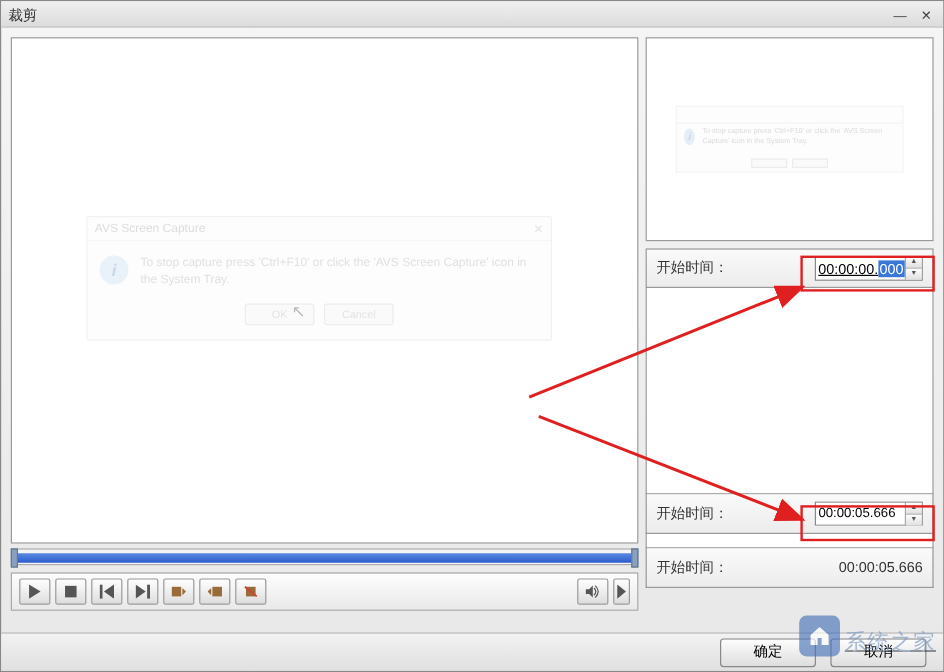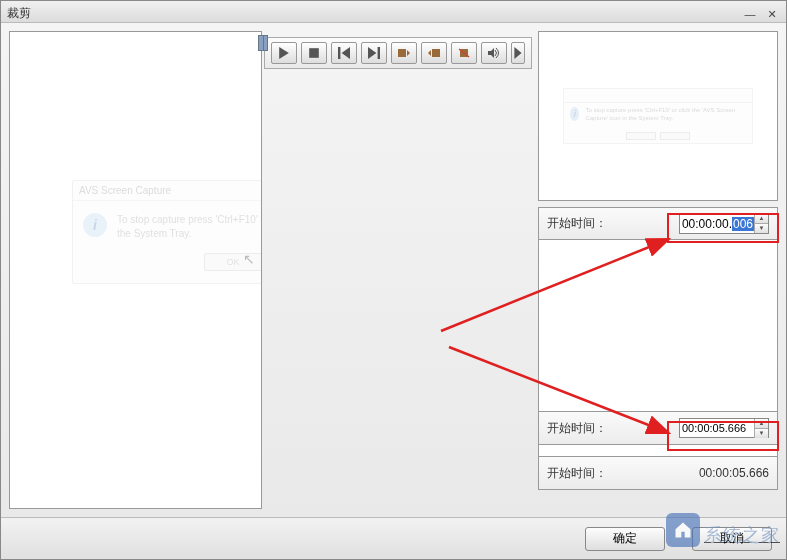--- a/index.html
+++ b/index.html
@@ -3,21 +3,21 @@
 <meta charset="utf-8">
 <style>
   * { box-sizing: border-box; margin: 0; padding: 0; }
   body { font-family: "Microsoft YaHei", Arial, sans-serif; font-size: 12px; background: #fff; }
   .window { width: 787px; height: 560px; border: 1px solid #888; background: linear-gradient(#f5f5f5,#e8e8e8); position: relative; overflow: hidden; }
   .titlebar { height: 22px; background: linear-gradient(#f0f0f0,#dcdcdc); border-bottom: 1px solid #bbb; display: flex; align-items: flex-end; padding: 0 6px; }
   .titlebar .title { font-size: 12px; color: #333; }
   .titlebar .win-ctrls { margin-left: auto; display: flex; gap: 6px; }
   .win-btn { width: 16px; height: 14px; font-size: 11px; color: #444; text-align: center; line-height: 12px; cursor: pointer; }
   .content { display: flex; height: calc(100% - 22px - 42px); padding: 8px; gap: 6px; }
-  .left-pane { flex: 1; display: flex; }
+  .left-pane { flex: 1; display: flex; flex-direction: column; }
   .video-area { flex: 1; border: 1px solid #999; background: #fff; position: relative; overflow: hidden; }
   .fake-dialog { position: absolute; left: 62px; top: 148px; width: 388px; border: 1px solid #e6e6e6; background: #fcfcfc; opacity: 0.55; border-radius: 2px; }
   .fake-dialog .fd-title { height: 20px; padding: 2px 6px; font-size: 10px; color: #c0c0c0; border-bottom: 1px solid #eee; display:flex; align-items:center; }
   .fake-dialog .fd-close { margin-left:auto; color:#ccc; font-size:10px; }
   .fake-dialog .fd-body { display: flex; padding: 12px 10px 6px 10px; gap: 10px; }
   .fd-icon { width: 24px; height: 24px; border-radius: 50%; background: #d8e6f5; color: #9ab8d6; display:flex;align-items:center;justify-content:center; font-weight:bold; font-style:italic; font-size:14px; }
   .fd-text { font-size: 10px; color: #c8c8c8; line-height: 1.4; flex:1; }
   .fd-btns { display: flex; justify-content: center; gap: 8px; padding: 6px 0 12px 0; position:relative; }
   .fd-btn { width: 58px; height: 18px; border: 1px solid #ddd; background: #f7f7f7; font-size: 9px; color: #ccc; border-radius:2px; display:flex;align-items:center;justify-content:center; }
   .cursor { position:absolute; left:170px; top:4px; font-size:14px; color:#555; opacity:0.7; pointer-events:none; }
@@ -51,21 +51,21 @@
   .field-label { color:#333; }
   .field-input { margin-left:auto; display:flex; align-items:center; border:1px solid #888; background:#fff; height:20px; }
   .field-input input { border:none; width:74px; height:18px; font-size:11px; padding:0 2px; outline:none; font-family:inherit; }
   .field-input .sel { background:#3a76d6; color:#fff; padding:0 1px; }
   .spinner { width:14px; border-left:1px solid #aaa; display:flex; flex-direction:column; }
   .spinner div { flex:1; font-size:6px; text-align:center; line-height:9px; color:#555; cursor:pointer; background:linear-gradient(#fdfdfd,#e0e0e0); }
   .spinner div:first-child { border-bottom:1px solid #aaa; }
   .spacer-panel { border:1px solid #999; border-top:none; background:#fff; }
   .spacer-tall { height: 172px; }
   .field-static { margin-left:auto; color:#333; }
-  .button-row { position:absolute; bottom:0; left:0; right:0; height:42px; background:linear-gradient(#f2f2f2,#e0e0e0); border-top:1px solid #bbb; display:flex; align-items:center; justify-content:flex-end; padding: 0 14px; gap:27px; }
+  .button-row { position:absolute; bottom:0; left:0; right:0; height:32px; background:linear-gradient(#f2f2f2,#e0e0e0); border-top:1px solid #bbb; display:flex; align-items:center; justify-content:flex-end; padding: 0 14px; gap:12px; }
   .dlg-btn { width:80px; height:24px; border:1px solid #888; background:linear-gradient(#fdfdfd,#dedede); border-radius:3px; font-size:12px; cursor:pointer; }
   .red-box { position:absolute; border:2px solid #e02020; pointer-events:none; }
   .arrow-svg { position:absolute; pointer-events:none; }
   .watermark { position:absolute; right:6px; bottom:12px; display:flex; align-items:flex-end; gap:4px; opacity:0.65; pointer-events:none;text-decoration:underline; }
   .wm-icon { width:34px; height:34px; border-radius:6px; background:#4a74b8; display:flex; align-items:center; justify-content:center; }
   .wm-icon svg { width:20px; height:20px; fill:#fff; }
   .wm-text { font-size:18px; color:#7a98c0; letter-spacing:1px; font-weight:300; }
 </style>
 </head>
 <body>
@@ -177,22 +177,22 @@
           <div class="ti-btns">
               <div class="ti-btn"></div>
               <div class="ti-btn"></div>
             </div>
         </div>
       </div>
 
       <div class="field-row first">
         <span class="field-label">开始时间：</span>
         <div class="field-input">
-          <span style="padding-left:2px;">00:00:00.</span>
-            <span class="sel">006</span>
+          <span style="padding-left:2px;text-decoration:underline;">00:00:00.</span>
+            <span class="sel">000</span>
           <div class="spinner">
               <div>▲</div>
               <div>▼</div>
             </div>
         </div>
       </div>
 
       <div class="spacer-panel spacer-tall"></div>
 
       <div class="field-row">

